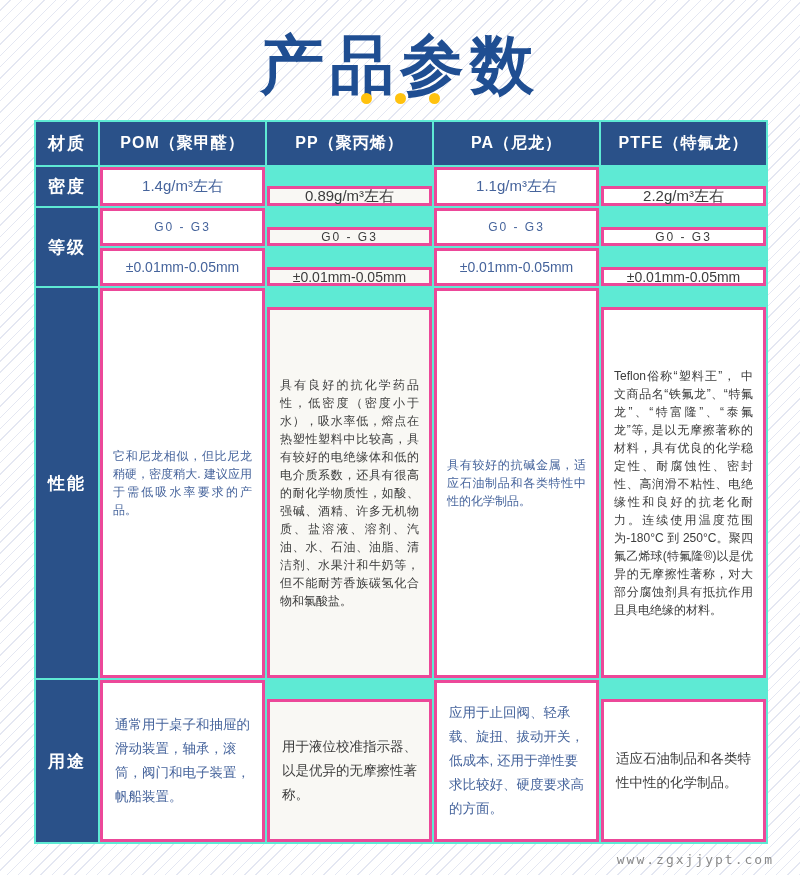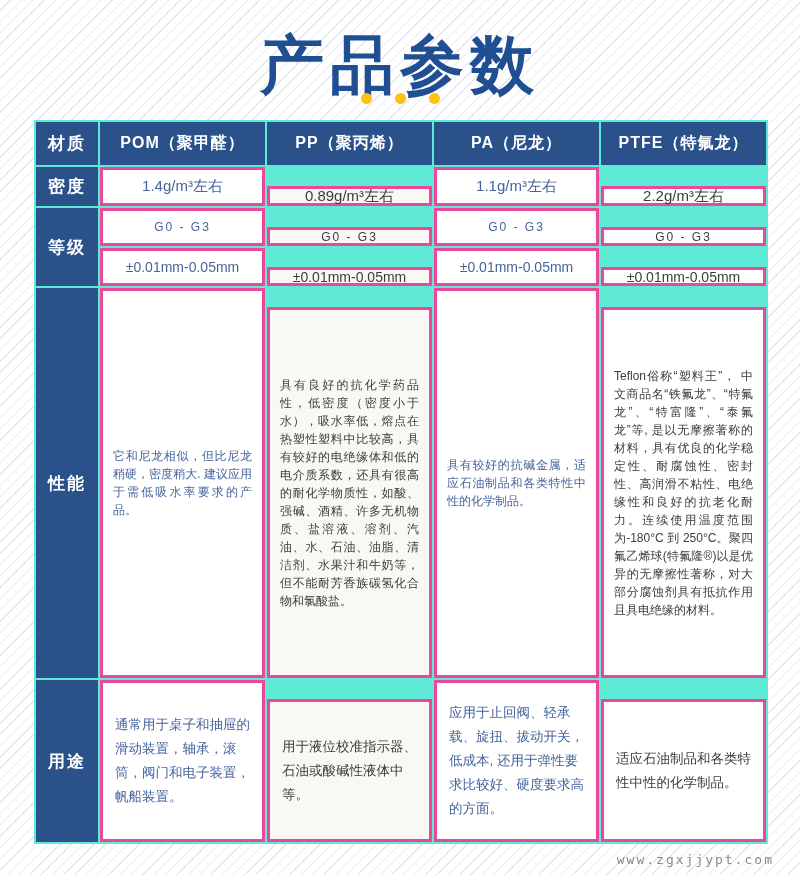--- a/index.html
+++ b/index.html
@@ -101,19 +101,19 @@
   <div class="cell tol dark c4 r4">±0.01mm-0.05mm</div>
 
   <div class="cell lbl cL r5">性能</div>
   <div class="cell perf blue c1 r5">它和尼龙相似，但比尼龙稍硬，密度稍大. 建议应用于需低吸水率要求的产品。</div>
   <div class="cell perf dark warm c2 r5">具有良好的抗化学药品性，低密度（密度小于水），吸水率低，熔点在热塑性塑料中比较高，具有较好的电绝缘体和低的电介质系数，还具有很高的耐化学物质性，如酸、强碱、酒精、许多无机物质、盐溶液、溶剂、汽油、水、石油、油脂、清洁剂、水果汁和牛奶等，但不能耐芳香族碳氢化合物和氯酸盐。</div>
   <div class="cell perf blue c3 r5">具有较好的抗碱金属，适应石油制品和各类特性中性的化学制品。</div>
   <div class="cell perf dark c4 r5">Teflon俗称“塑料王”， 中文商品名“铁氟龙”、“特氟龙”、“特富隆”、“泰氟龙”等, 是以无摩擦著称的材料，具有优良的化学稳定性、耐腐蚀性、密封性、高润滑不粘性、电绝缘性和良好的抗老化耐力。连续使用温度范围为-180°C 到 250°C。聚四氟乙烯球(特氟隆®)以是优异的无摩擦性著称，对大部分腐蚀剂具有抵抗作用且具电绝缘的材料。</div>
 
   <div class="cell lbl cL r6">用途</div>
   <div class="cell use blue c1 r6">通常用于桌子和抽屉的滑动装置，轴承，滚筒，阀门和电子装置，帆船装置。</div>
-  <div class="cell use dark warm c2 r6">用于液位校准指示器、石油或酸碱性液体中等。</div>
+  <div class="cell use dark warm c2 r6">用于液位校准指示器、以是优异的无摩擦性著称。</div>
   <div class="cell use blue c3 r6">应用于止回阀、轻承载、旋扭、拔动开关，低成本, 还用于弹性要求比较好、硬度要求高的方面。</div>
   <div class="cell use dark c4 r6">适应石油制品和各类特性中性的化学制品。</div>
 
 </div>
 
 <div class="watermark">www.zgxjjypt.com</div>
 
 </body></html>

